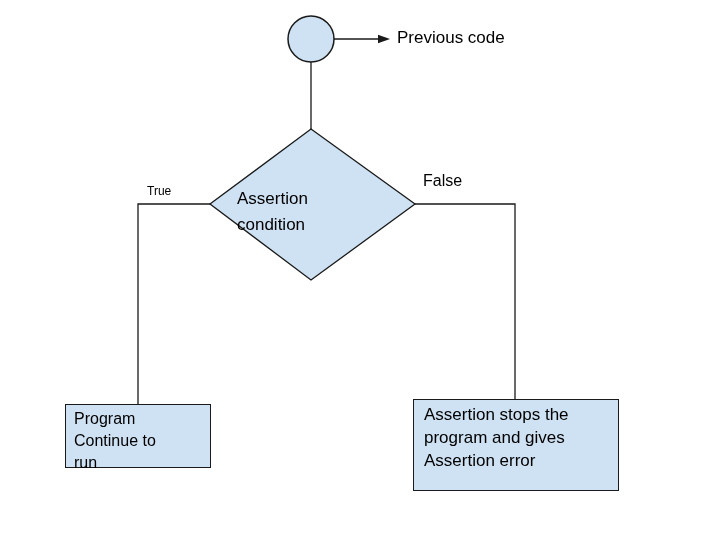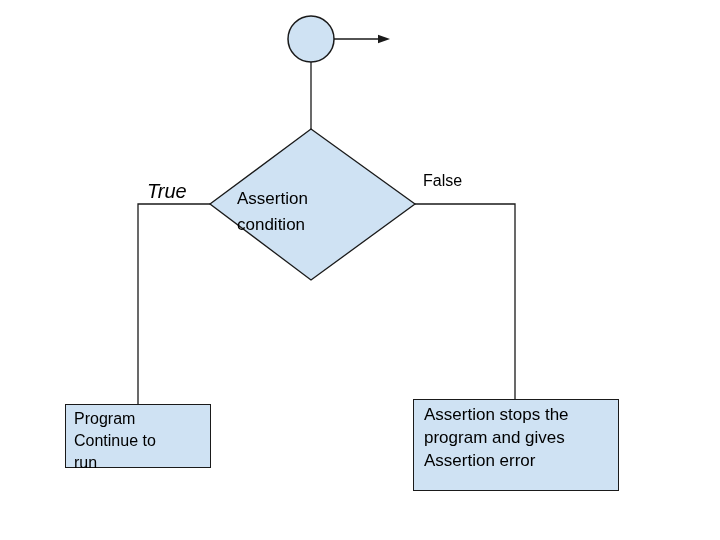--- a/index.html
+++ b/index.html
@@ -55,21 +55,21 @@
     font-size: 17px;
     line-height: 23px;
   }
   .label--decision {
     left: 237px; top: 186px;
     width: 150px;
     text-align: left;
     line-height: 26px;
   }
   .label--start { left: 397px; top: 28px; }
-  .label--true  { left: 147px; top: 181px; font-size: 20px; font-style: italic; }
+  .label--true  { left: 147px; top: 181px; font-size: 12px; }
   .label--false { left: 423px; top: 171px; font-size: 16px; }
 </style>
 </head>
 <body>
 
 <div class="canvas">
 
   <svg class="wires" viewBox="0 0 720 540" xmlns="http://www.w3.org/2000/svg">
 
     <circle cx="311" cy="39" r="23" style="fill:var(--shape-fill); stroke:var(--shape-stroke); stroke-width:1.5"></circle>
@@ -79,20 +79,21 @@
 
     <line x1="311" y1="62" x2="311" y2="129" style="stroke:var(--connector); stroke-width:1.3"></line>
 
     <polygon points="311,129 415,204 311,280 210,204" style="fill:var(--shape-fill); stroke:var(--shape-stroke); stroke-width:1.3"></polygon>
 
     <polyline points="210,204 138,204 138,404" style="fill:none; stroke:var(--connector); stroke-width:1.3"></polyline>
 
     <polyline points="415,204 515,204 515,399" style="fill:none; stroke:var(--connector); stroke-width:1.3"></polyline>
   </svg>
 
+  <div class="label label--start">Previous code</div>
 
   <div class="label label--decision">Assertion
 condition</div>
 
   <div class="label label--branch label--true">True</div>
 
   <div class="label label--branch label--false">False</div>
 
   <div class="node-box node-box--true">Program
 Continue to

